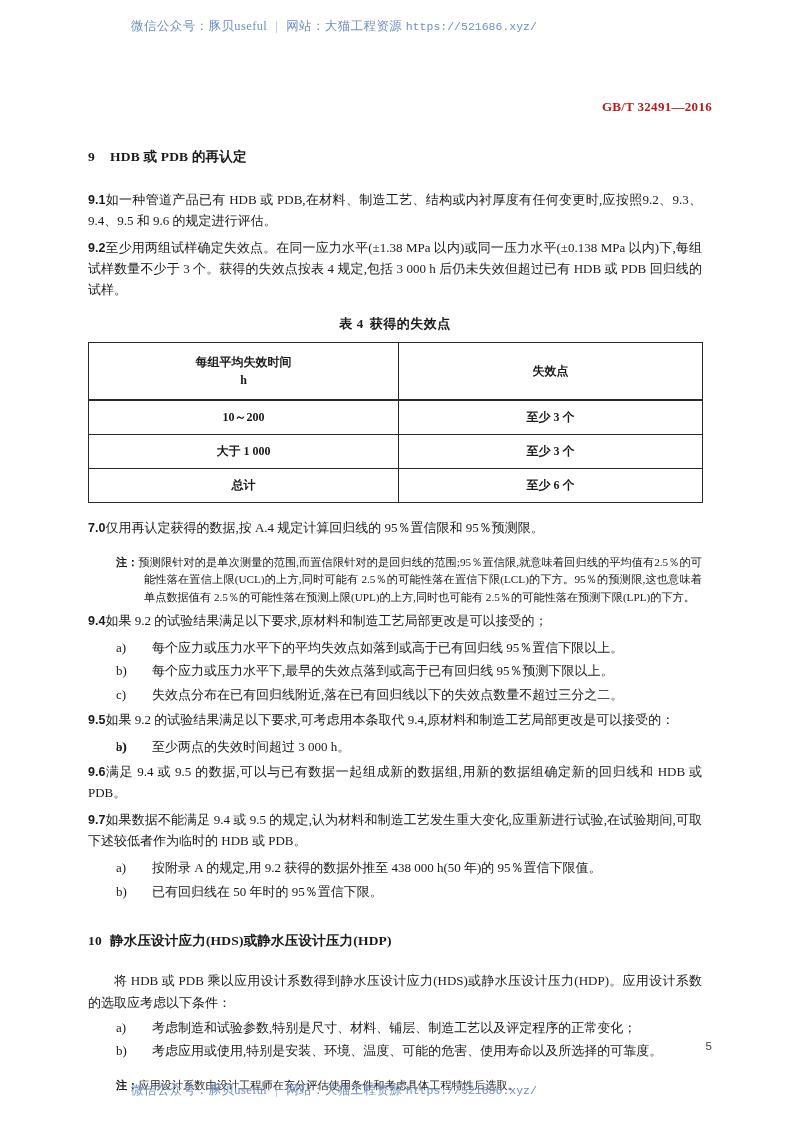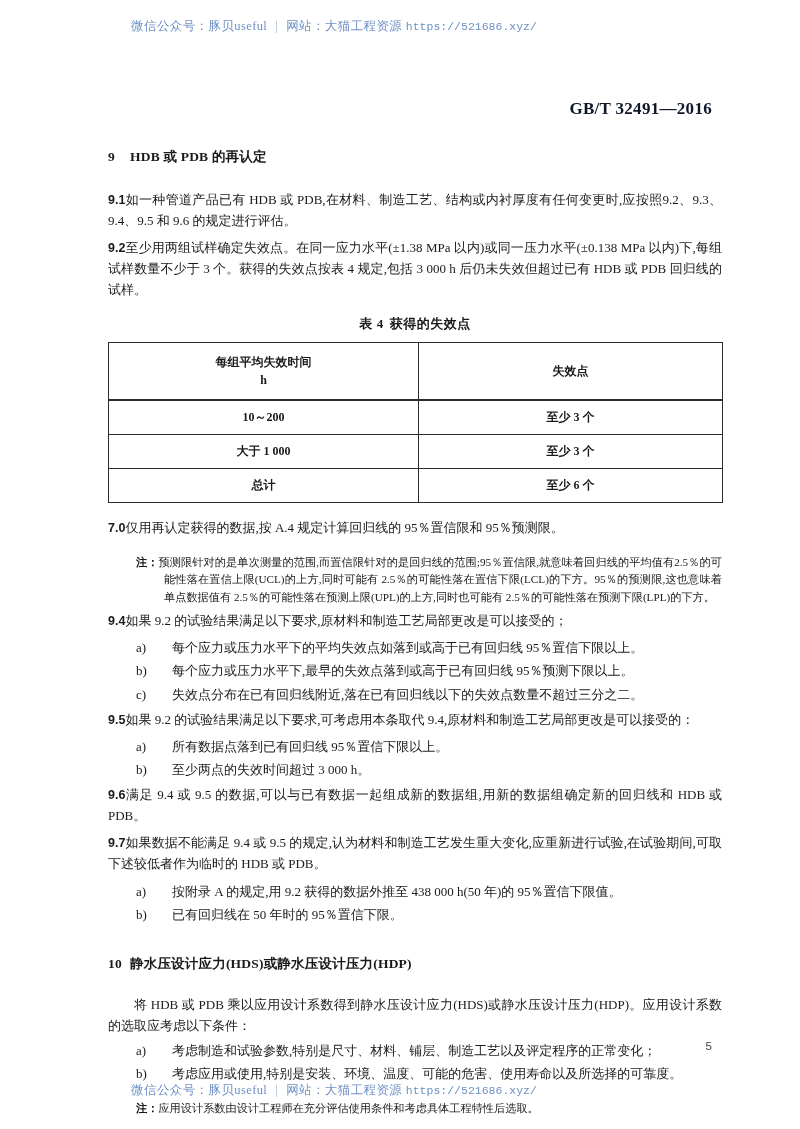--- a/index.html
+++ b/index.html
@@ -47,29 +47,29 @@
   .watermark-top { top: 18px; }
   .watermark-bottom { top: 1082px; }
 
   
   .runhead {
     position: absolute;
     top: 99px;
     right: 88px;
     font-family: "Liberation Serif", "DejaVu Serif", serif;
     font-weight: bold;
-    font-size: 17px;
+    font-size: 13px;
     letter-spacing: 0.3px;
-    color: #0f172a;
+    color: #b91c1c;
   }
 
   
   .content {
     position: absolute;
-    left: 108px;
+    left: 88px;
     top: 148px;
     width: 614px;
   }
 
   h2.sec-head {
     font-size: 13.5px;
     font-weight: bold;
     margin: 0 0 22px 0;
     letter-spacing: 0.2px;
     line-height: 1.4;
@@ -273,21 +273,21 @@
         <span class="marker">c)</span><span>失效点分布在已有回归线附近,落在已有回归线以下的失效点数量不超过三分之二。</span>
       </li>
     </ul>
 
     <p class="para">
       <span class="lbl">9.5</span><span>如果 9.2 的试验结果满足以下要求,可考虑用本条取代 9.4,原材料和制造工艺局部更改是可以接受的：</span>
     </p>
 
     <ul class="alpha">
       <li>
-        <span class="marker">a)</span><span>所有数据点落到已有回归线 95％置信下限以上。</span>
+        <span class="marker">a)</span>
       </li>
       <li>
         <span class="marker">b)</span><span>至少两点的失效时间超过 3 000 h。</span>
       </li>
     </ul>
 
     <p class="para">
       <span class="lbl">9.6</span><span>满足 9.4 或 9.5 的数据,可以与已有数据一起组成新的数据组,用新的数据组确定新的回归线和 HDB 或 PDB。</span>
     </p>
 

